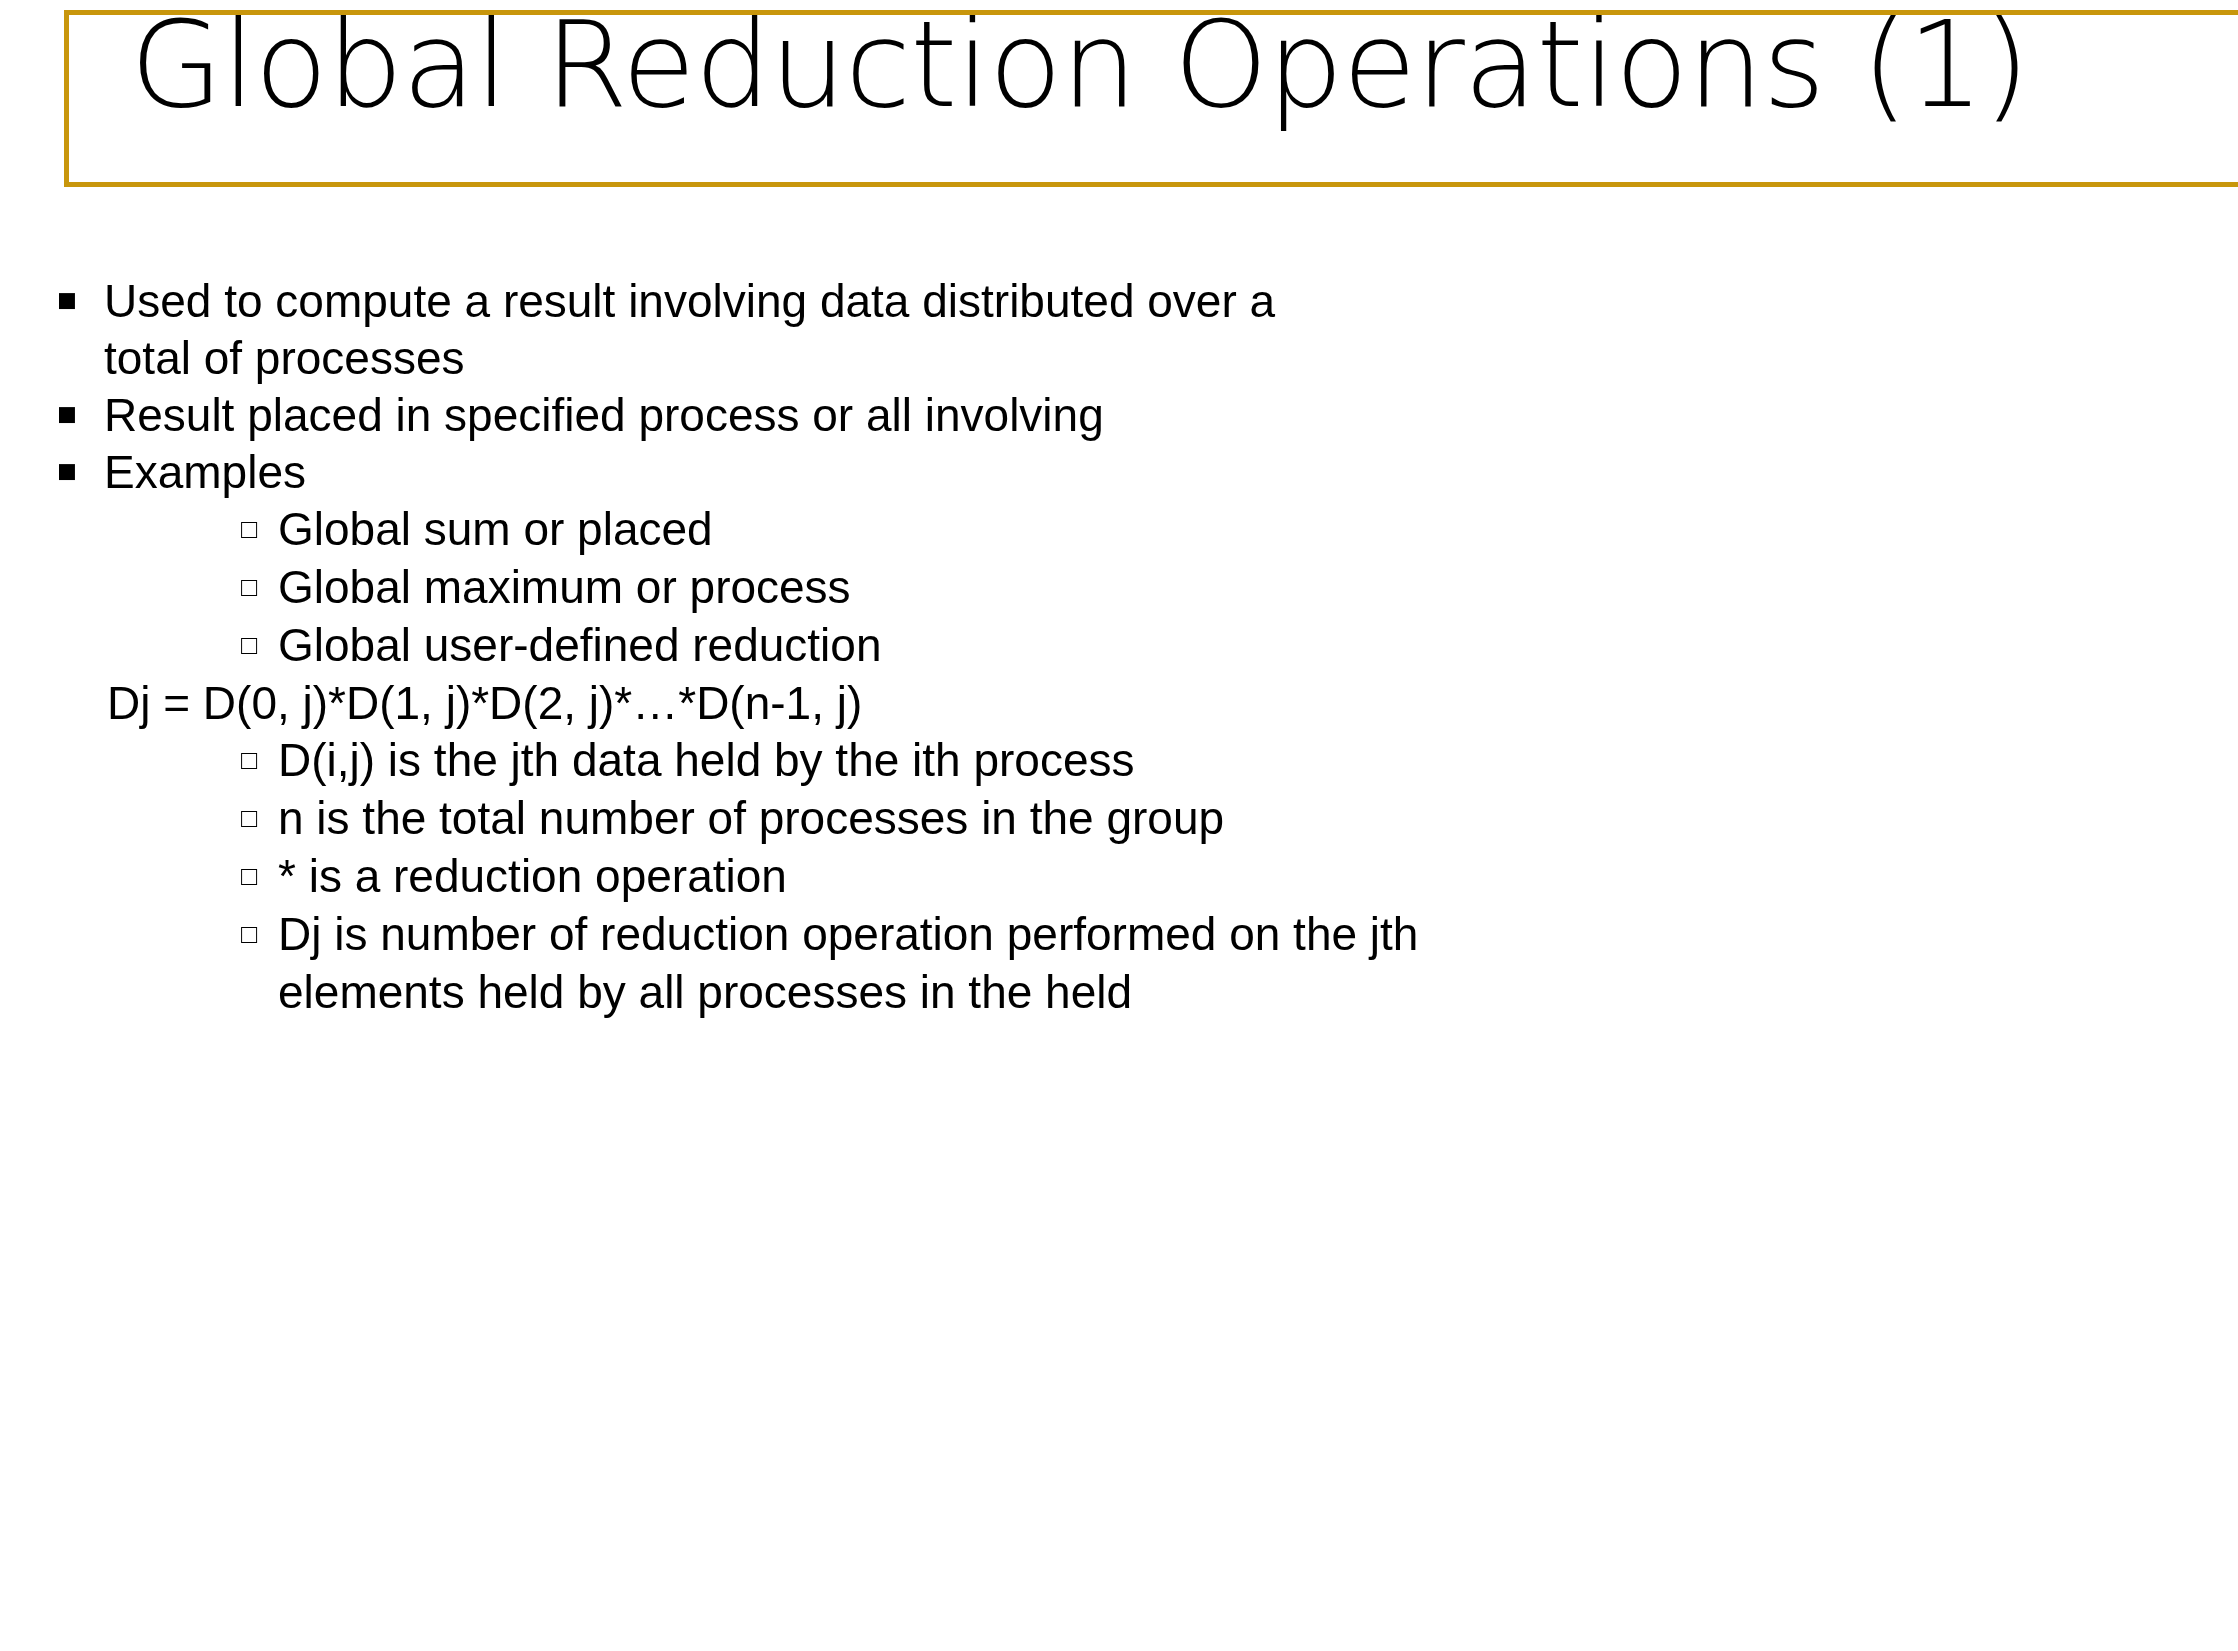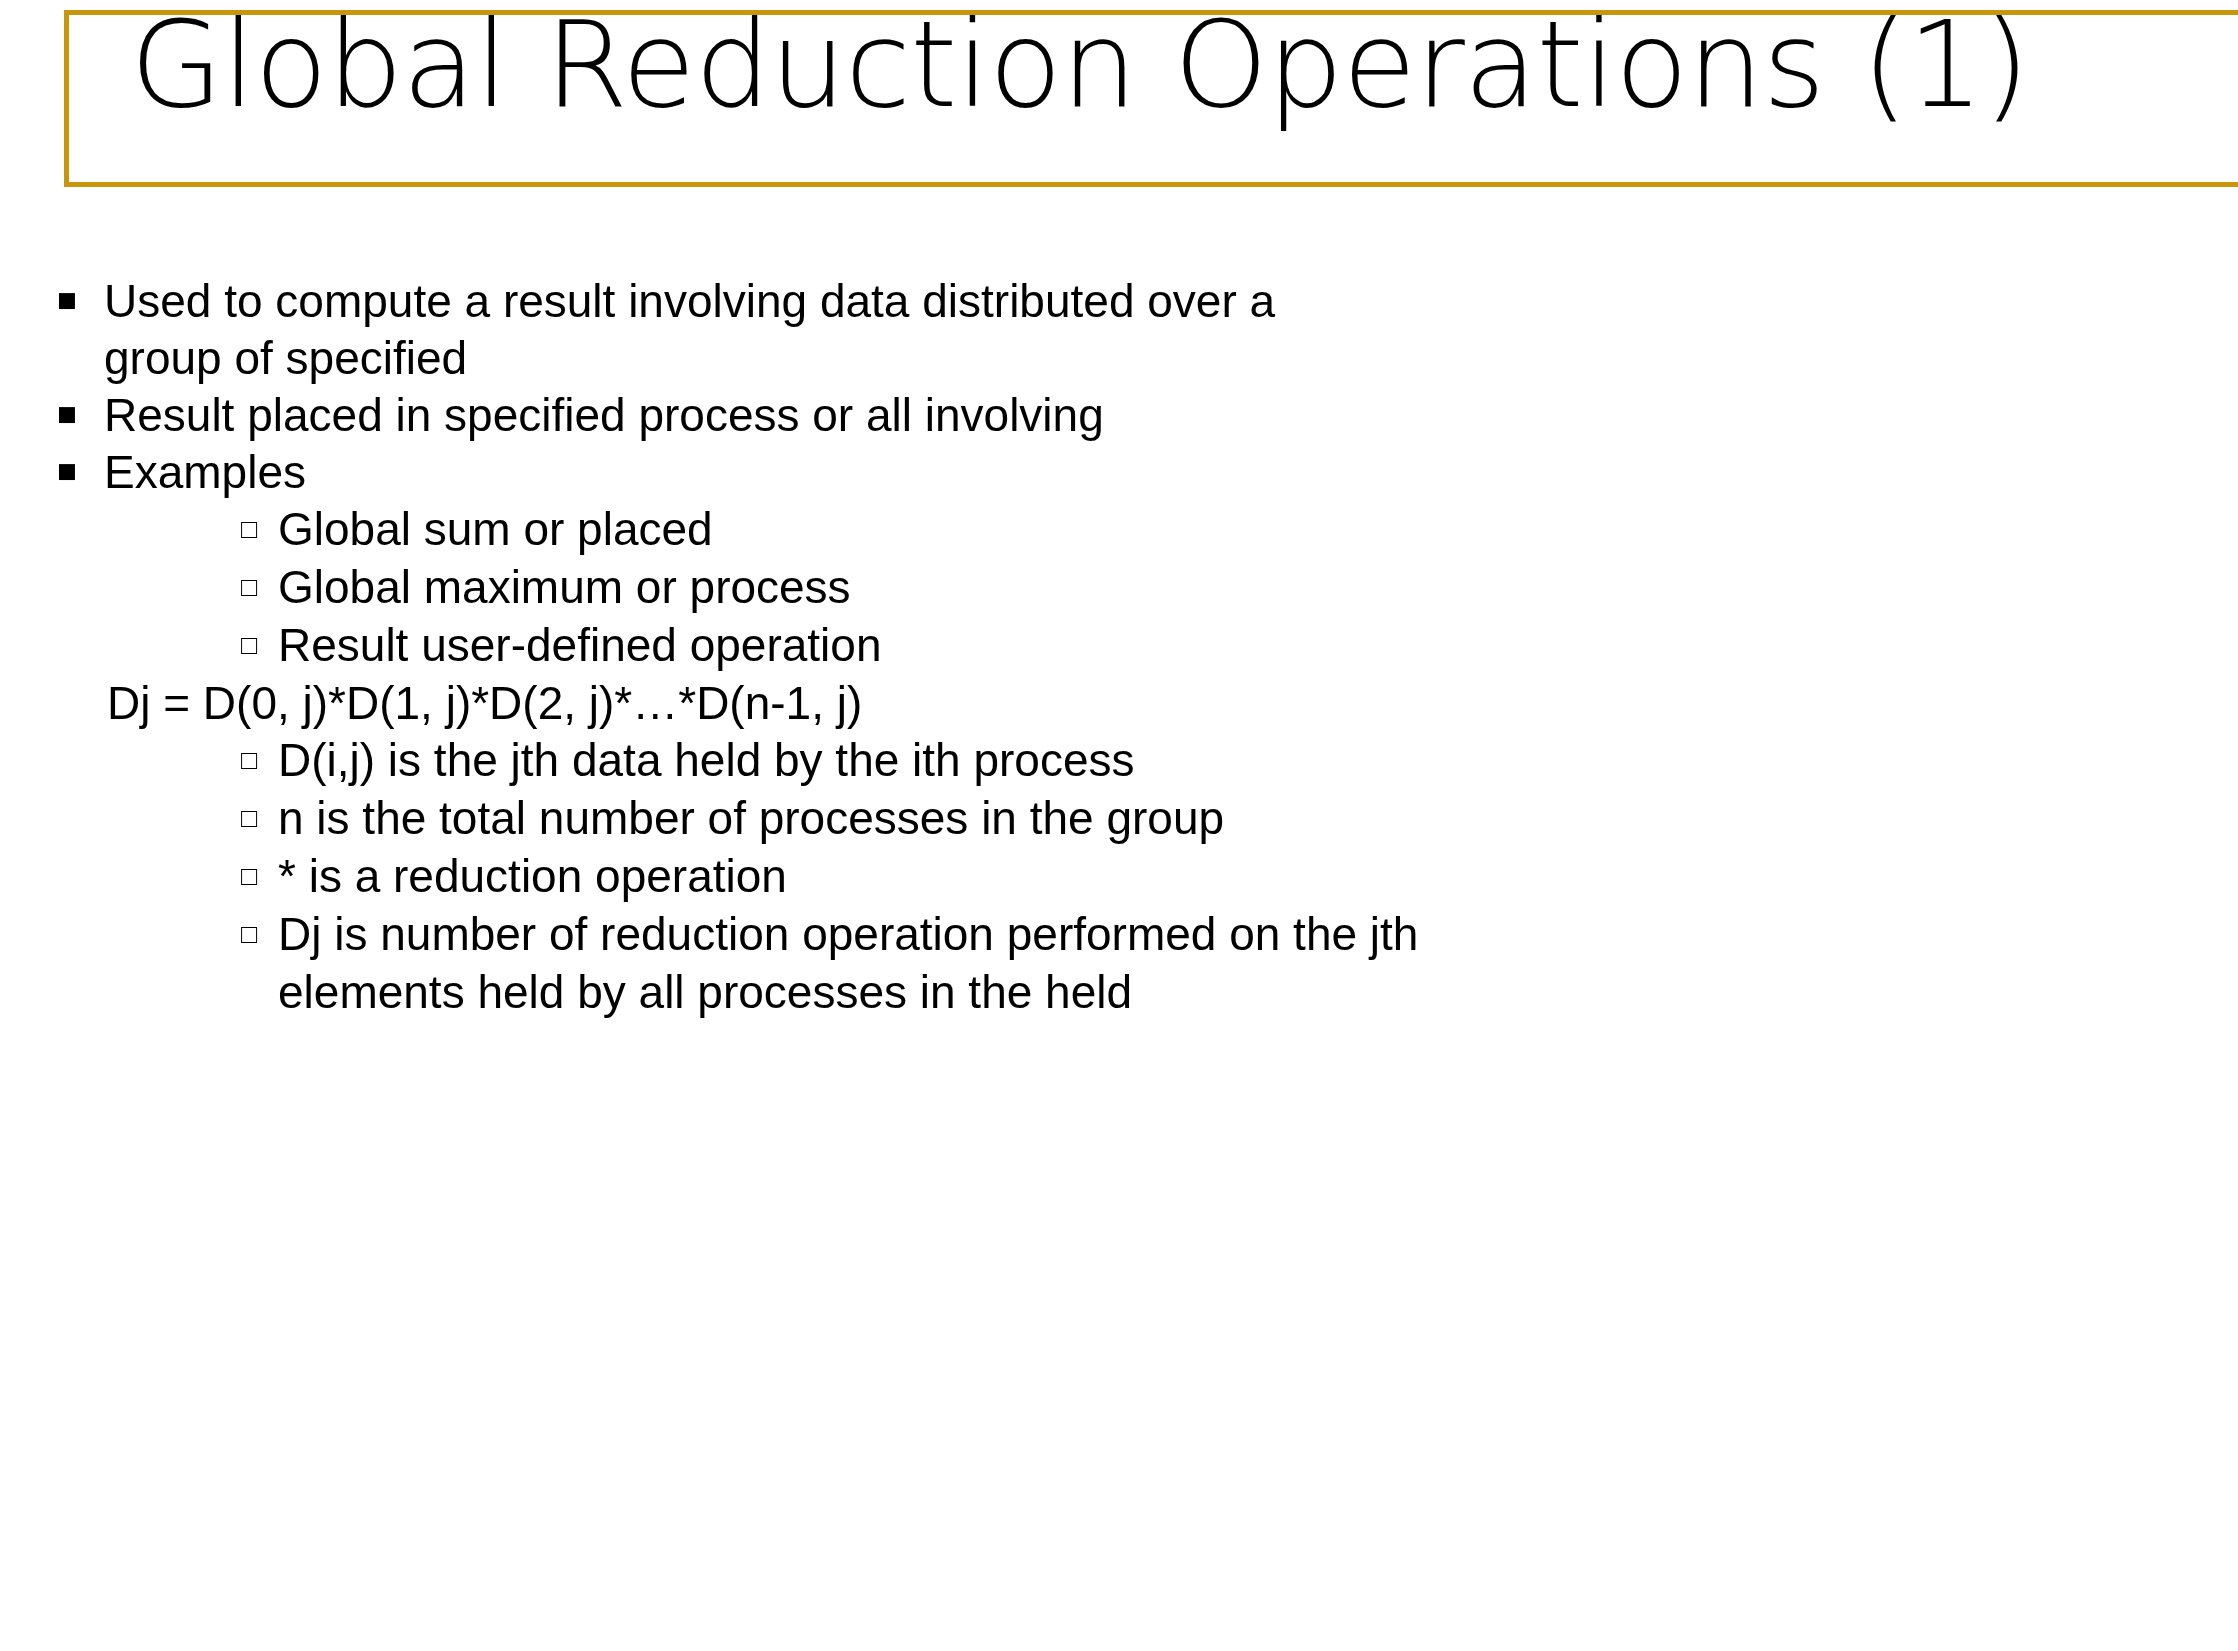--- a/index.html
+++ b/index.html
@@ -92,26 +92,26 @@
 </head>
 <body>
 
 <div id="slide">
 
   <div id="title-box"></div>
   <div id="title-text">Global Reduction Operations (1)</div>
 
   <div id="body">
       <div class="line lvl1"><span class="marker">■</span><span class="txt">Used to compute a result involving data distributed over a</span></div>
-      <div class="line cont1"><span class="txt">group of specified</span></div>
+      <div class="line cont1"><span class="txt">total of processes</span></div>
       <div class="line lvl1"><span class="marker">■</span><span class="txt">Result placed in specified process or all involving</span></div>
       <div class="line lvl1"><span class="marker">■</span><span class="txt">Examples</span></div>
       <div class="line lvl2"><span class="marker">□</span><span class="txt">Global sum or placed</span></div>
       <div class="line lvl2"><span class="marker">□</span><span class="txt">Global maximum or process</span></div>
-      <div class="line lvl2"><span class="marker">□</span><span class="txt">Result user-defined operation</span></div>
+      <div class="line lvl2"><span class="marker">□</span><span class="txt">Global user-defined reduction</span></div>
       <div class="line plain1"><span class="txt">Dj = D(0, j)*D(1, j)*D(2, j)*…*D(n-1, j)</span></div>
       <div class="line lvl2"><span class="marker">□</span><span class="txt">D(i,j) is the jth data held by the ith process</span></div>
       <div class="line lvl2"><span class="marker">□</span><span class="txt">n is the total number of processes in the group</span></div>
       <div class="line lvl2"><span class="marker">□</span><span class="txt">* is a reduction operation</span></div>
       <div class="line lvl2"><span class="marker">□</span><span class="txt">Dj is number of reduction operation performed on the jth</span></div>
       <div class="line cont2"><span class="txt">elements held by all processes in the held</span></div>
     </div>
 
 </div>
 

